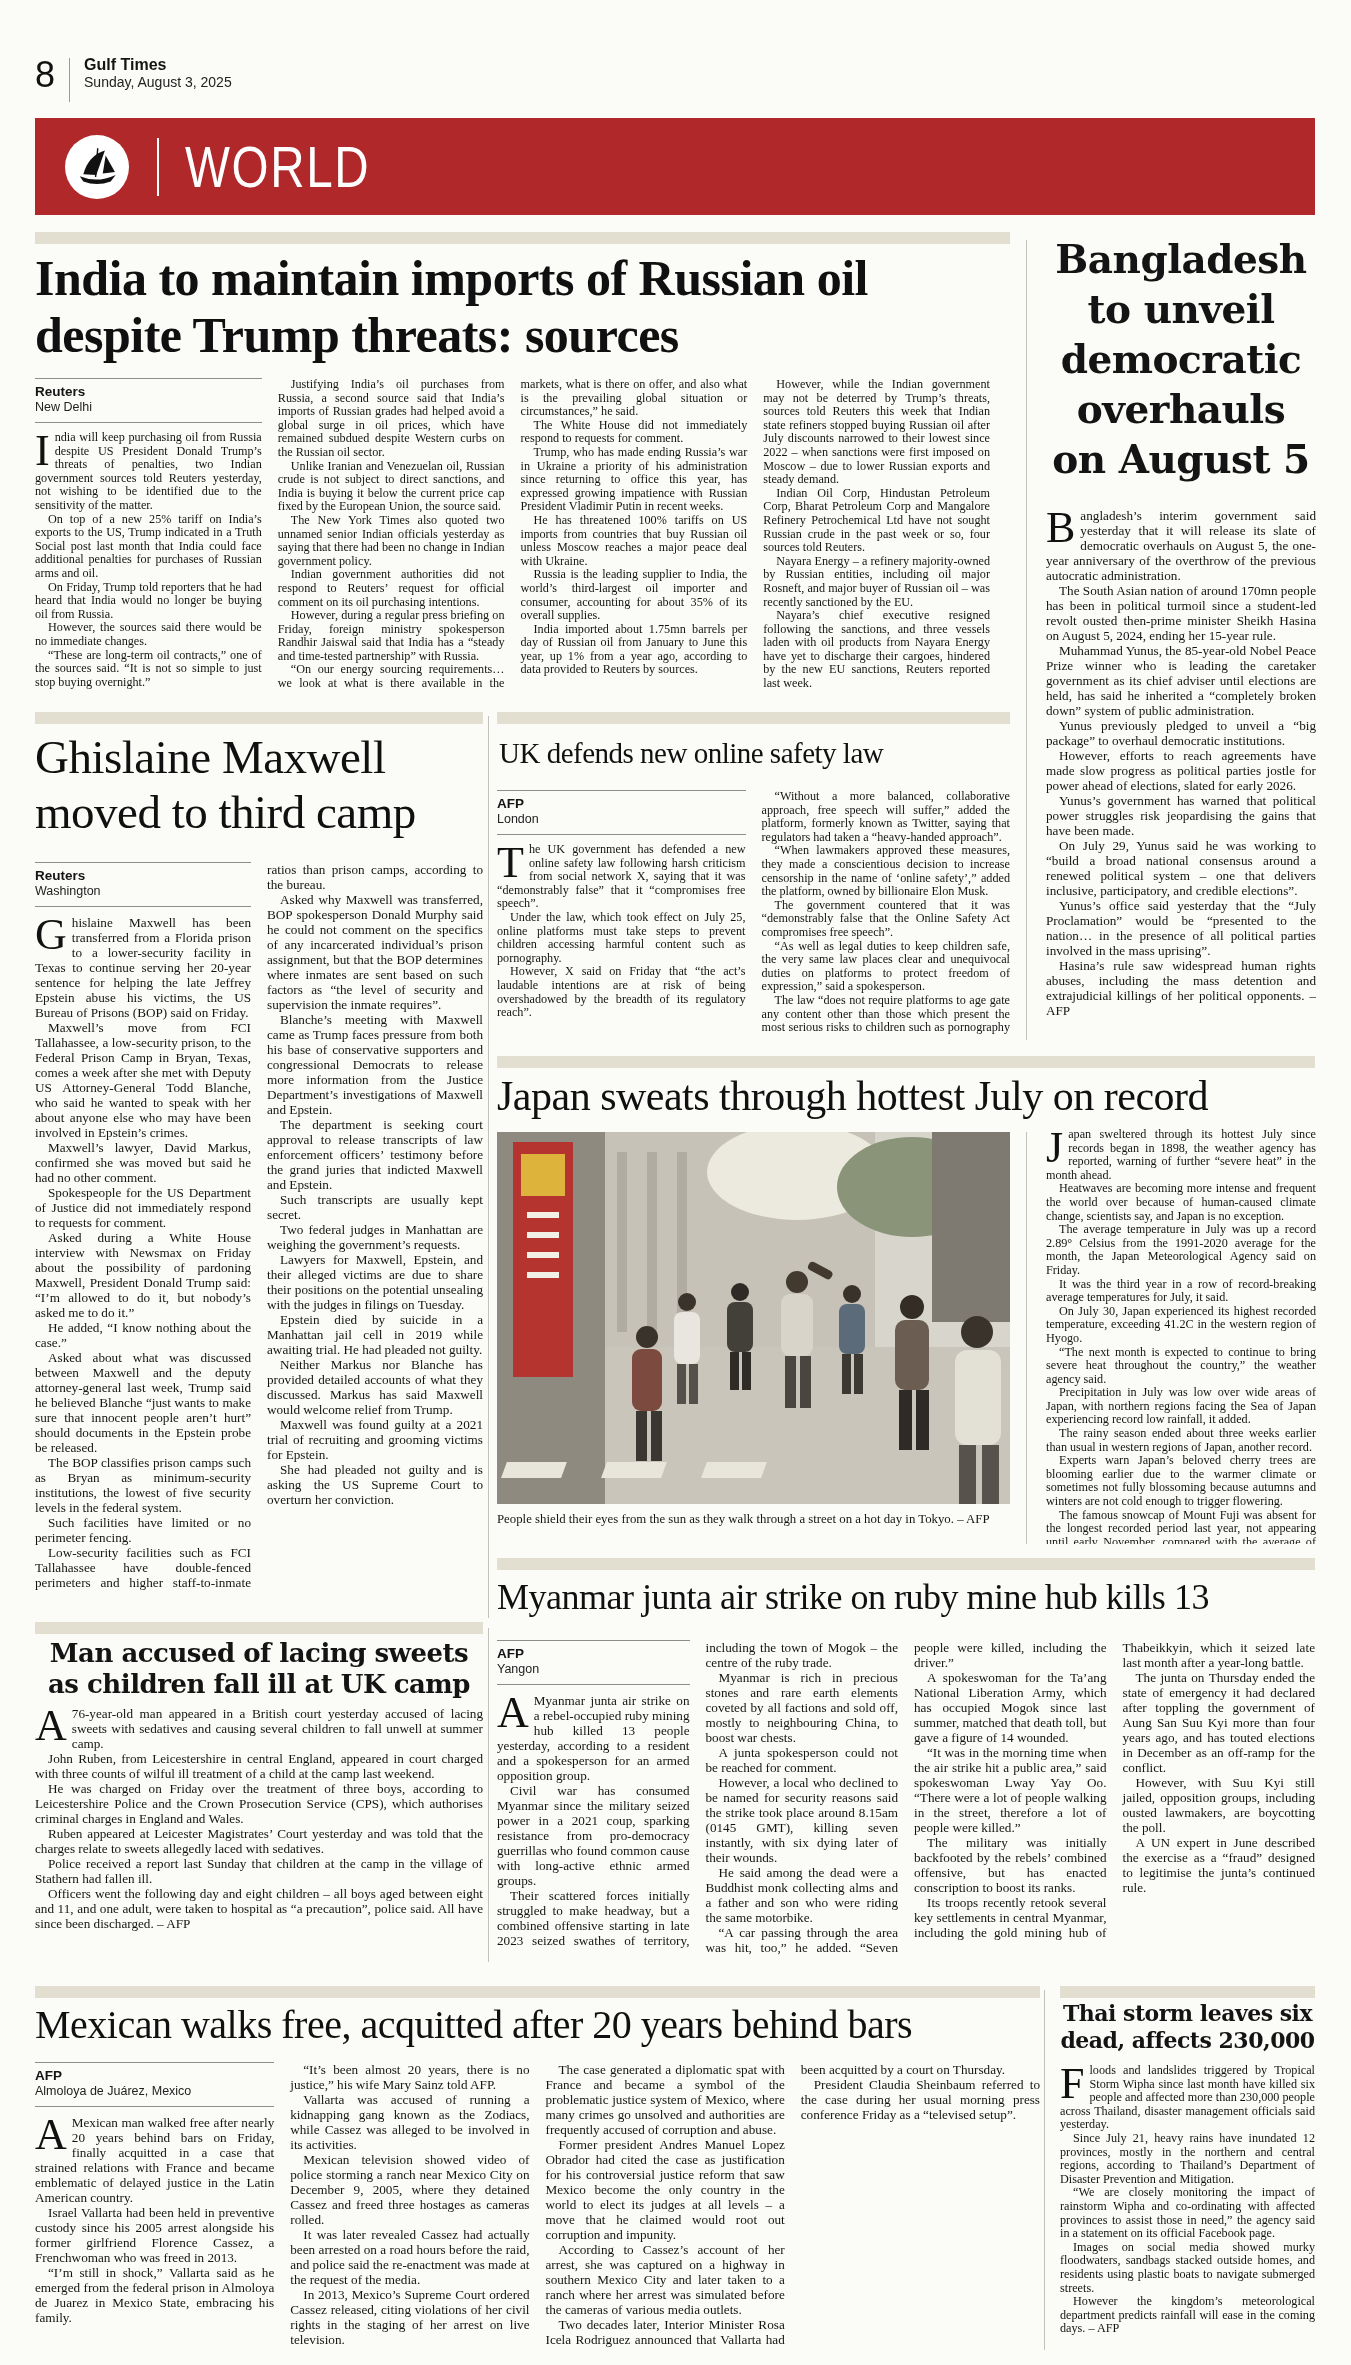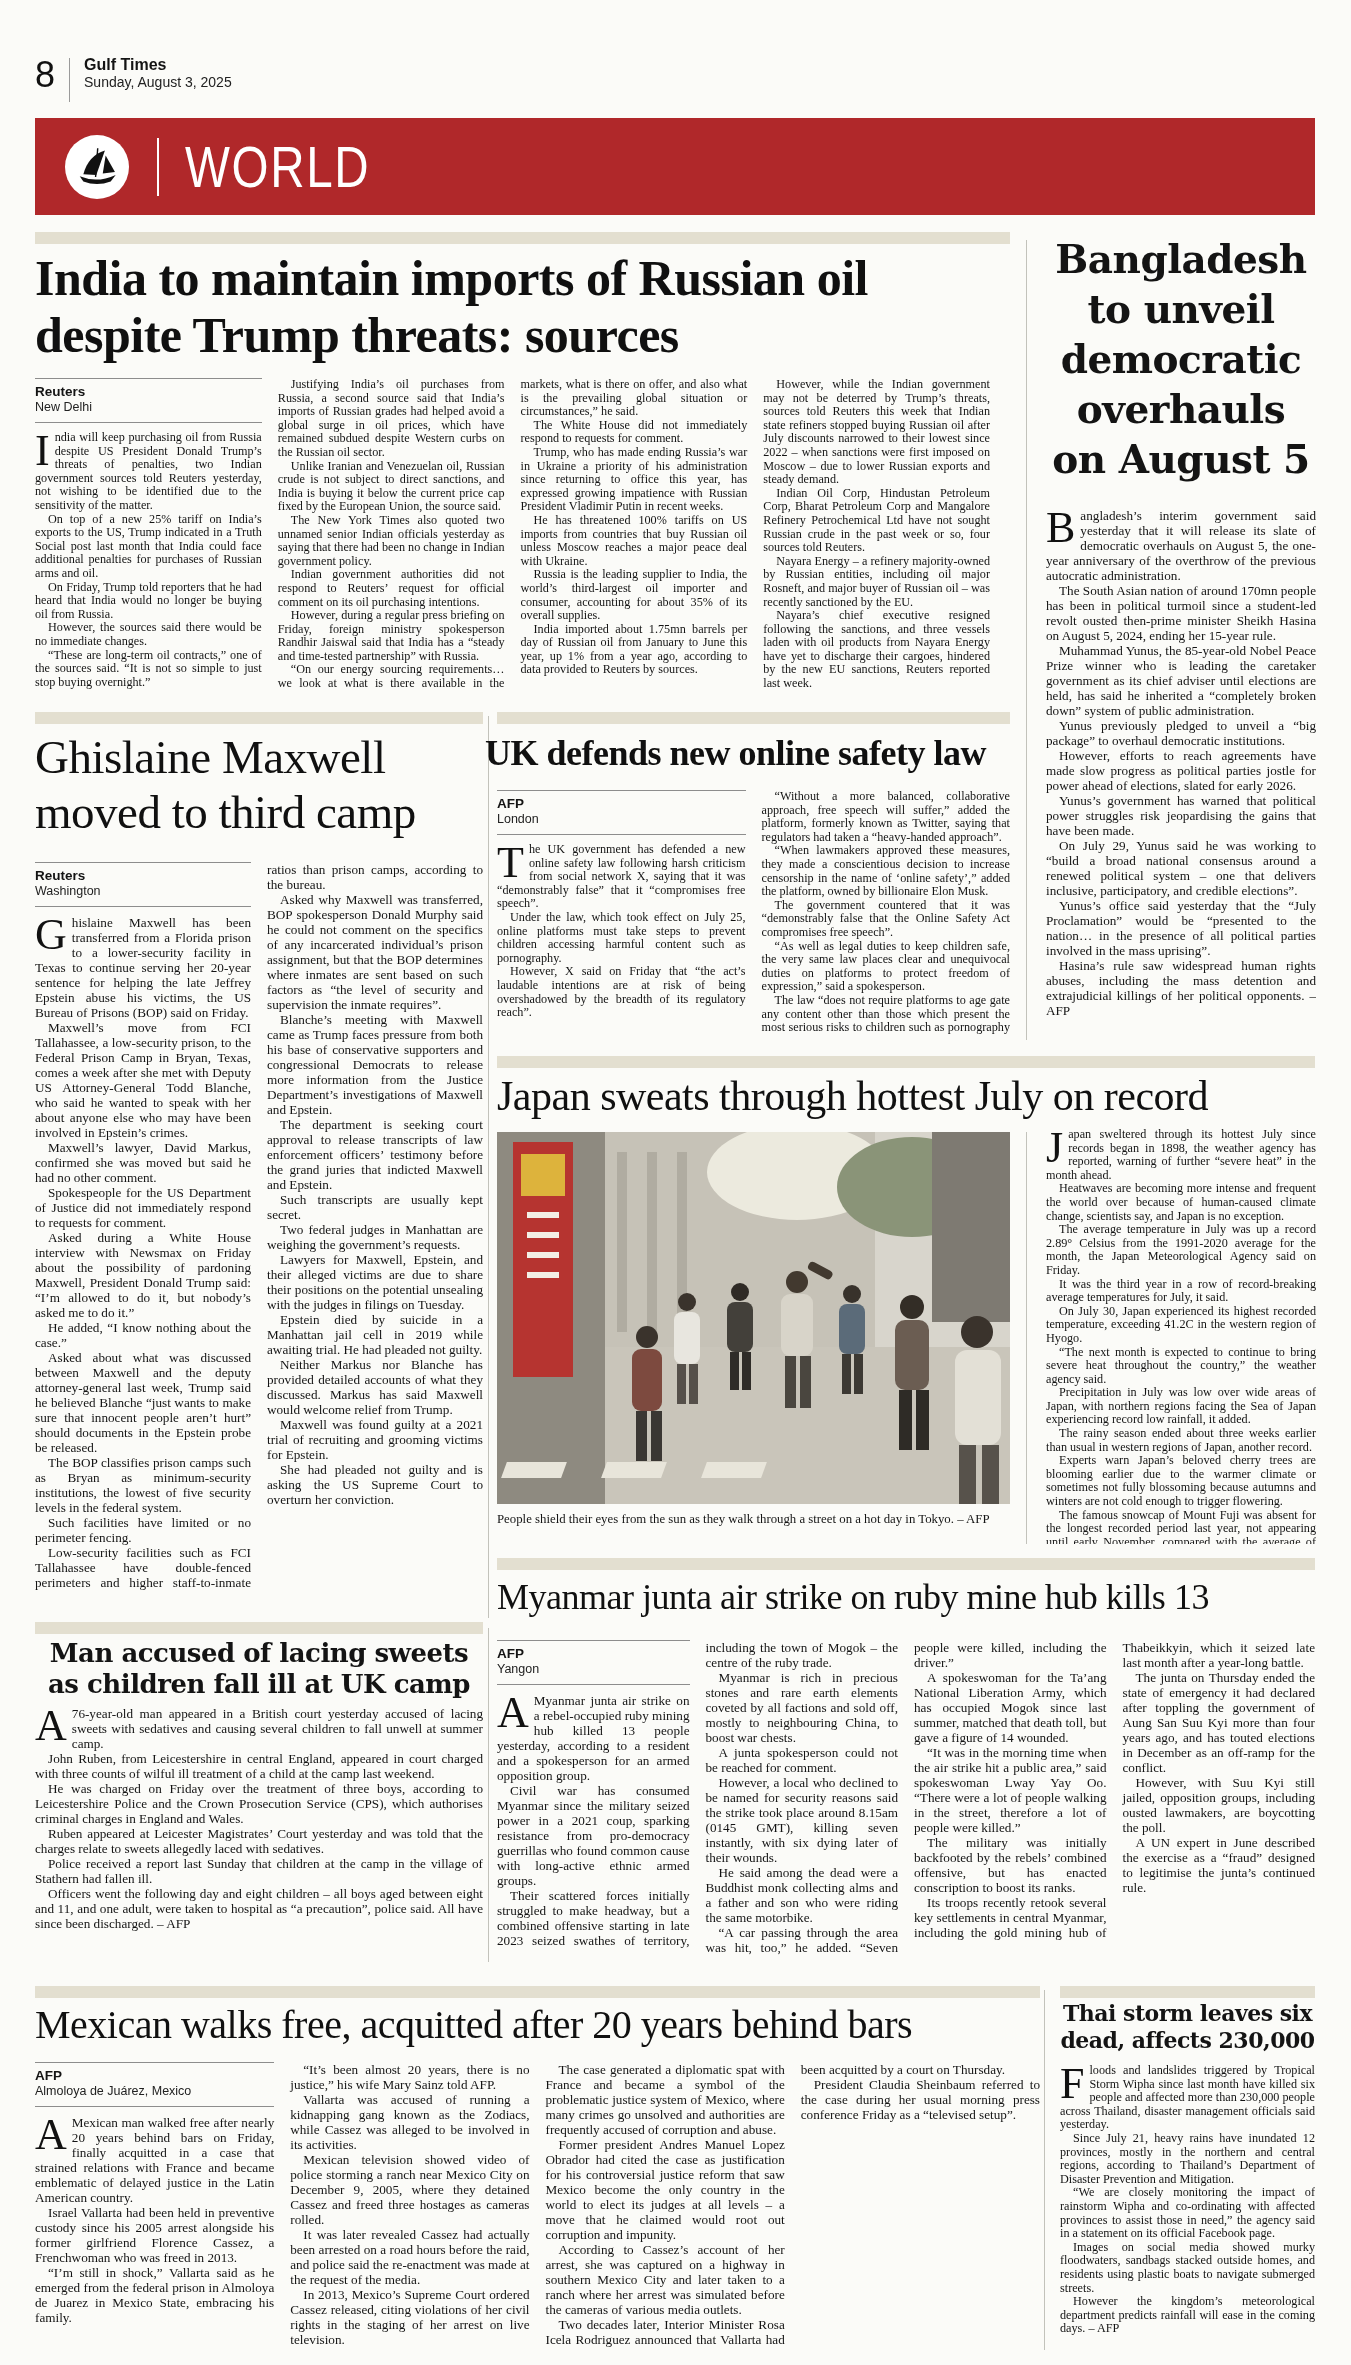--- a/index.html
+++ b/index.html
@@ -148,21 +148,21 @@
     <p>Two federal judges in Manhattan are weighing the government’s requests.</p>
     <p>Lawyers for Maxwell, Epstein, and their alleged victims are due to share their positions on the potential unsealing with the judges in filings on Tuesday.</p>
     <p>Epstein died by suicide in a Manhattan jail cell in 2019 while awaiting trial. He had pleaded not guilty.</p>
     <p>Neither Markus nor Blanche has provided detailed accounts of what they discussed. Markus has said Maxwell would welcome relief from Trump.</p>
     <p>Maxwell was found guilty at a 2021 trial of recruiting and grooming victims for Epstein.</p>
     <p>She had pleaded not guilty and is asking the US Supreme Court to overturn her conviction.</p>
   </div>
 
 <div class="abs vrule" style="left:488px;top:716px;height:902px;"></div>
 <div class="abs strip" style="left:497px;top:712px;width:513px;"></div>
-<div class="abs hl" style="left:485px;top:732px;width:513px;font-size:36px;line-height:42px;font-weight:bold;">UK defends new online safety law</div>
+<div class="abs hl" style="left:499px;top:732px;width:513px;font-size:29px;line-height:42px;">UK defends new online safety law</div>
 <div class="abs body dense cols2" style="left:497px;top:790px;width:513px;height:252px;">
   <div class="byline">
     <div class="ag">AFP</div>
     <div class="lc">London</div>
   </div>
 <p class="drop">The UK government has defended a new online safety law following harsh criticism from social network X, saying that it was “demonstrably false” that it “compromises free speech”.</p>
     <p>Under the law, which took effect on July 25, online platforms must take steps to prevent children accessing harmful content such as pornography.</p>
     <p>However, X said on Friday that “the act’s laudable intentions are at risk of being overshadowed by the breadth of its regulatory reach”.</p>
     <p>“Without a more balanced, collaborative approach, free speech will suffer,” added the platform, formerly known as Twitter, saying that regulators had taken a “heavy-handed approach”.</p>
     <p>“When lawmakers approved these measures, they made a conscientious decision to increase censorship in the name of ‘online safety’,” added the platform, owned by billionaire Elon Musk.</p>

